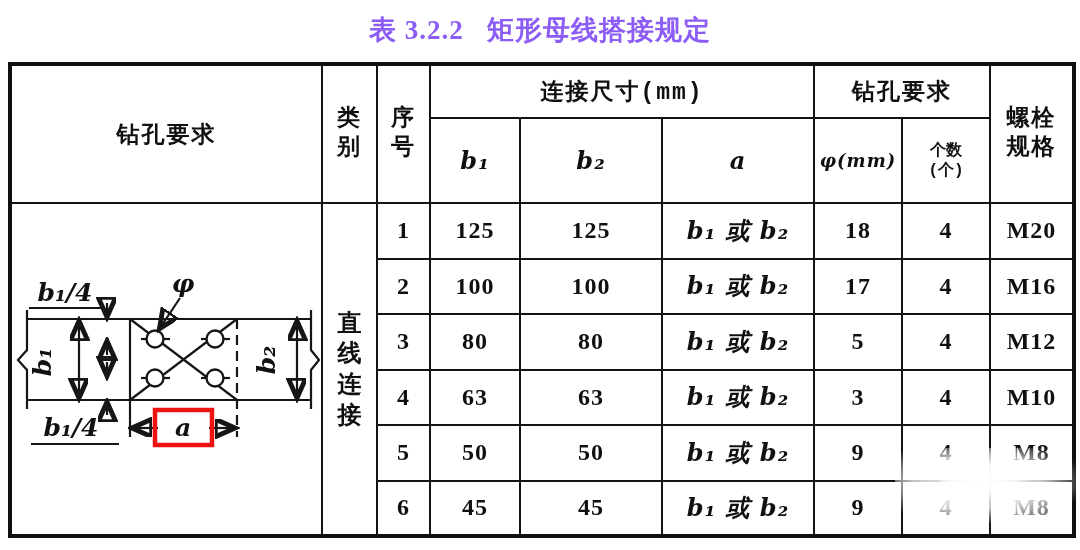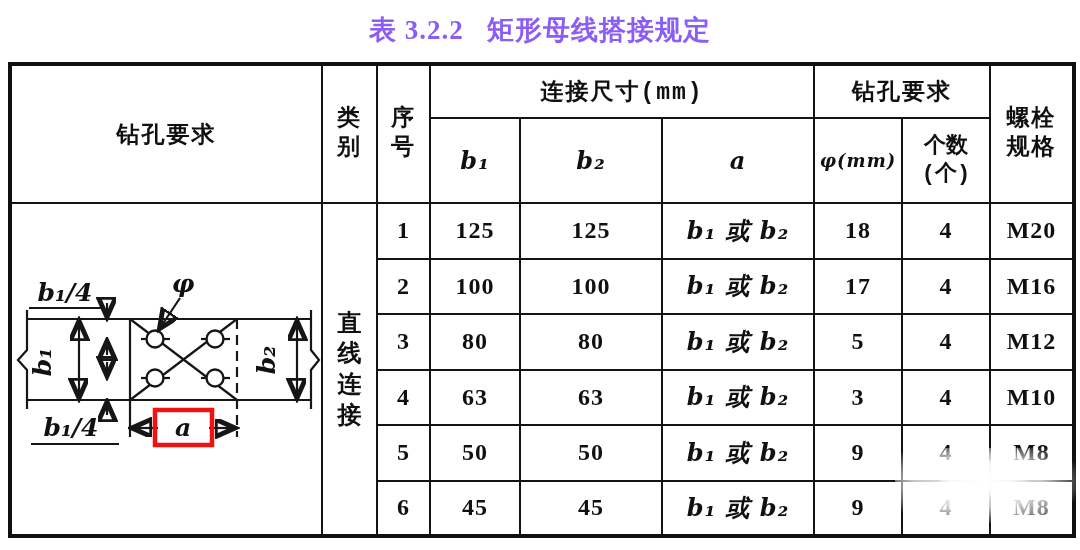--- a/index.html
+++ b/index.html
@@ -69,21 +69,21 @@
         <th colspan="3" class="h-cn">连接尺寸(mm)</th>
         <th colspan="2" class="h-cn">钻孔要求</th>
         <th rowspan="2" class="h-cn pre">螺栓
 规格</th>
       </tr>
       <tr style="height:85px">
         <th class="var">b₁</th>
         <th class="var">b₂</th>
         <th class="var">a</th>
         <th class="var" style="font-size:18px">φ(mm)</th>
-        <th class="h-cn pre" style="font-size:22px;letter-spacing:0">个数
+        <th class="h-cn pre" style="font-size:16px;letter-spacing:0">个数
 (个)</th>
       </tr>
     </thead>
     <tbody>
       <tr style="height:55px">
         <td rowspan="6" class="diagram-cell">
           <svg class="dsvg" width="308" height="330" viewBox="0 0 308 330">
             <defs>
               <marker id="ah" markerWidth="11" markerHeight="9" refX="8.5" refY="4" orient="auto-start-reverse">
                 <path d="M0,0 L9,4 L0,8 z" fill="#161616" stroke="none"></path>

